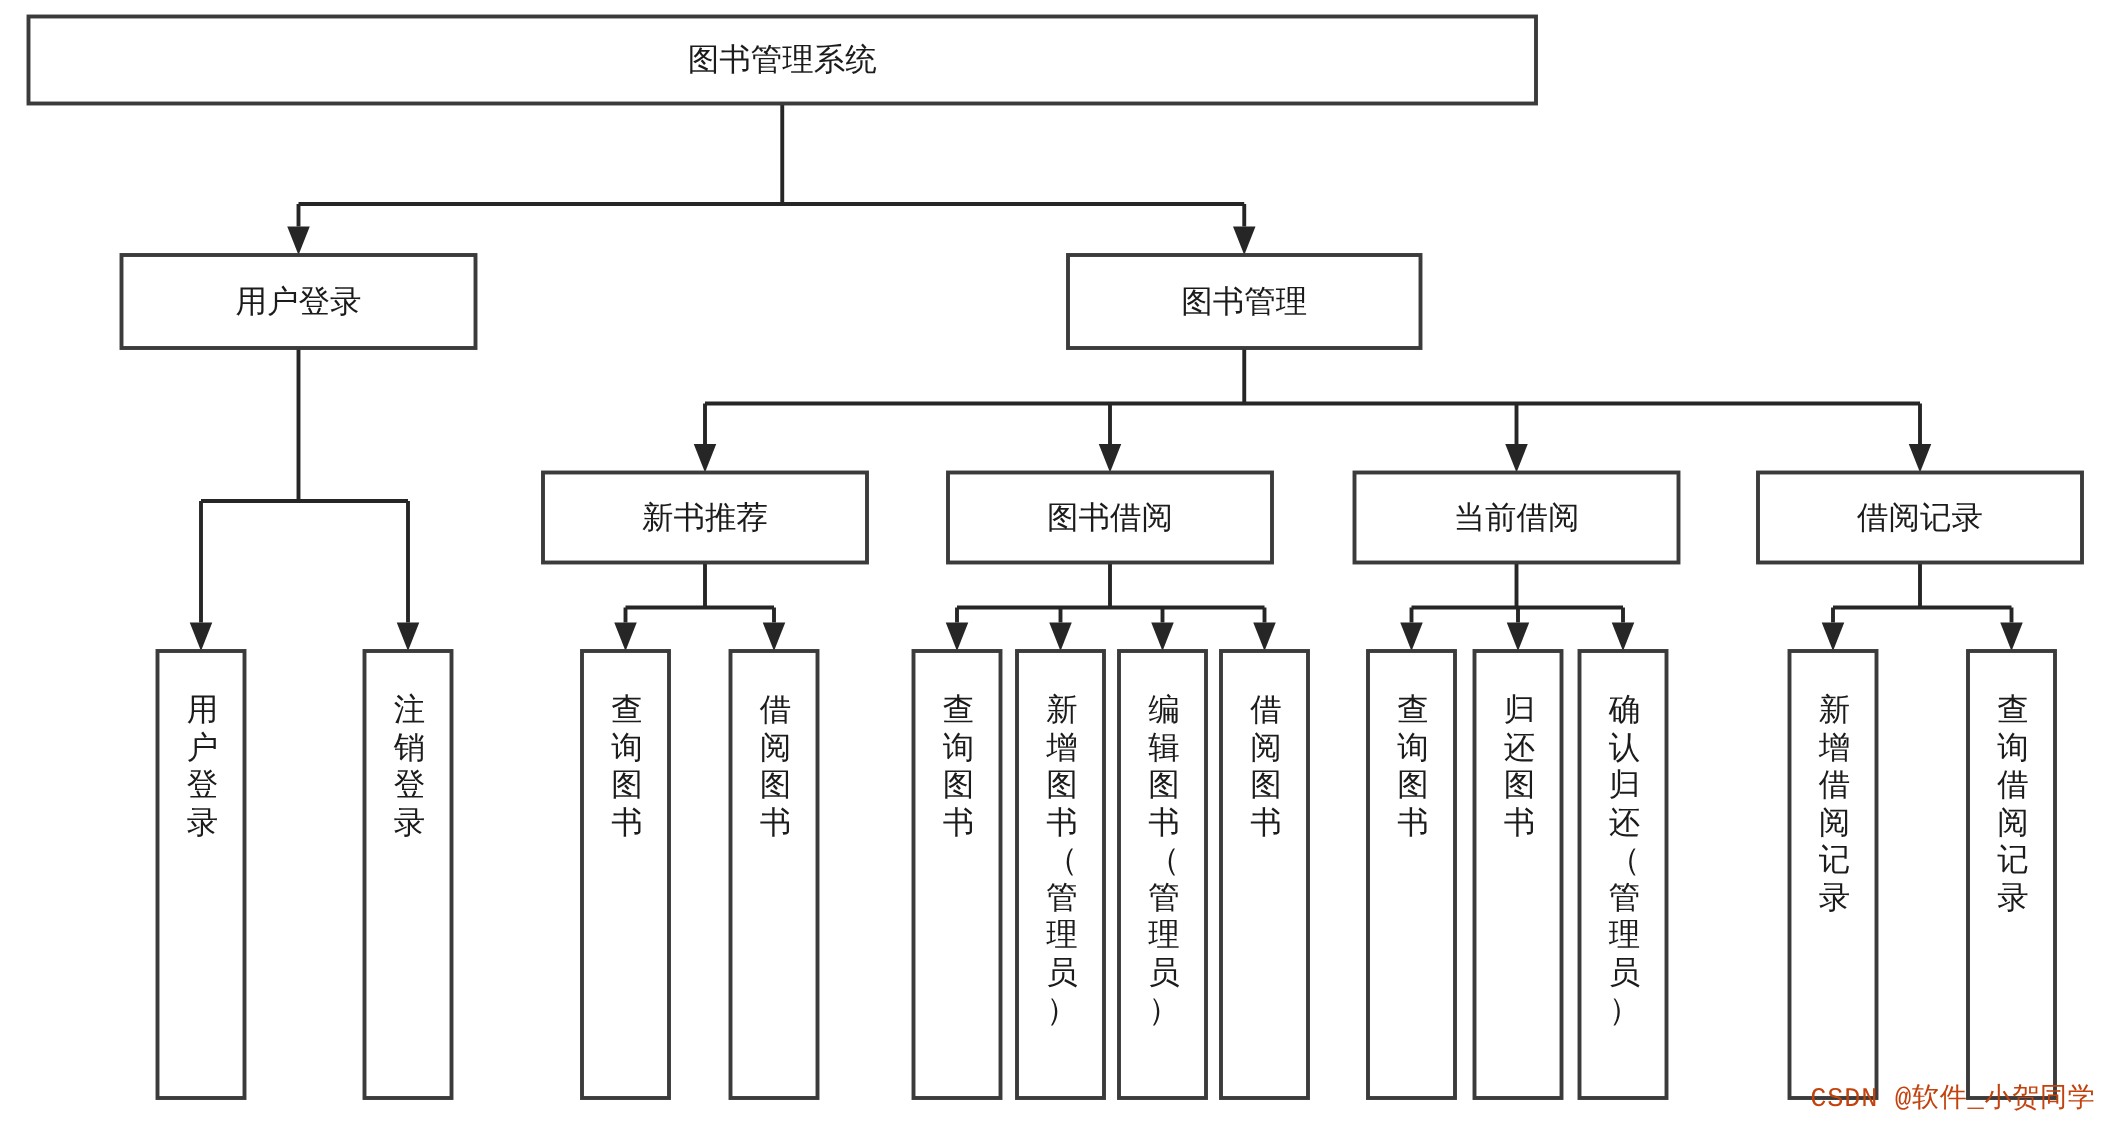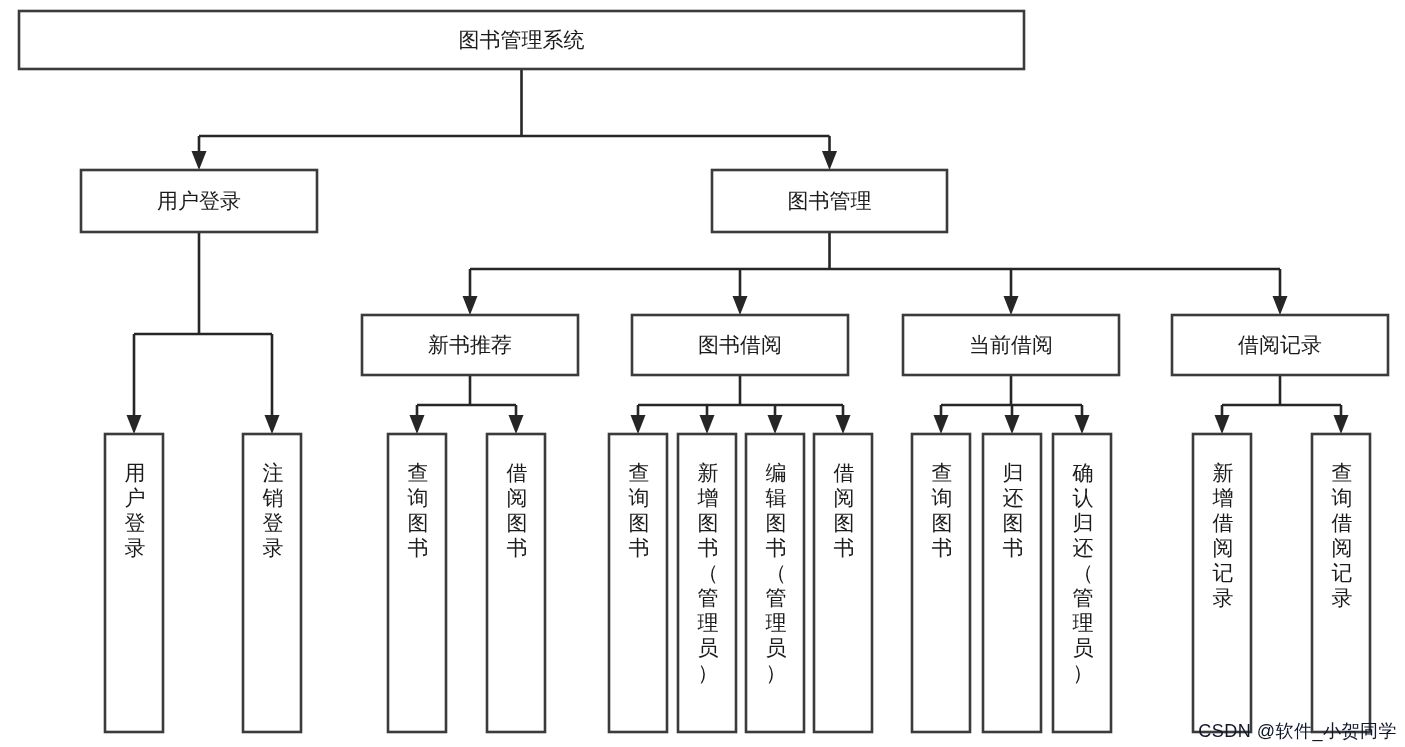--- a/index.html
+++ b/index.html
@@ -52,23 +52,23 @@
   .node-label-v-char {
     font-family: "DejaVu Sans", "Liberation Sans", sans-serif;
     font-size: 21px;
     fill: #1b1b1b;
     text-anchor: middle;
   }
   .watermark {
     position: absolute;
     right: 8px;
     bottom: 4px;
-    font-family: Liberation Sans, sans-serif;
+    font-family: Liberation Mono, monospace;
     font-size: 18px;
-    color: #0f172a;
+    color: #c2410c;
     letter-spacing: 0.5px;
     white-space: nowrap;
     user-select: none;
   }
 </style>
 </head>
 <body>
 
 <div id="diagram-root">
   <svg id="diagram-svg" viewBox="0 0 1405 747">

